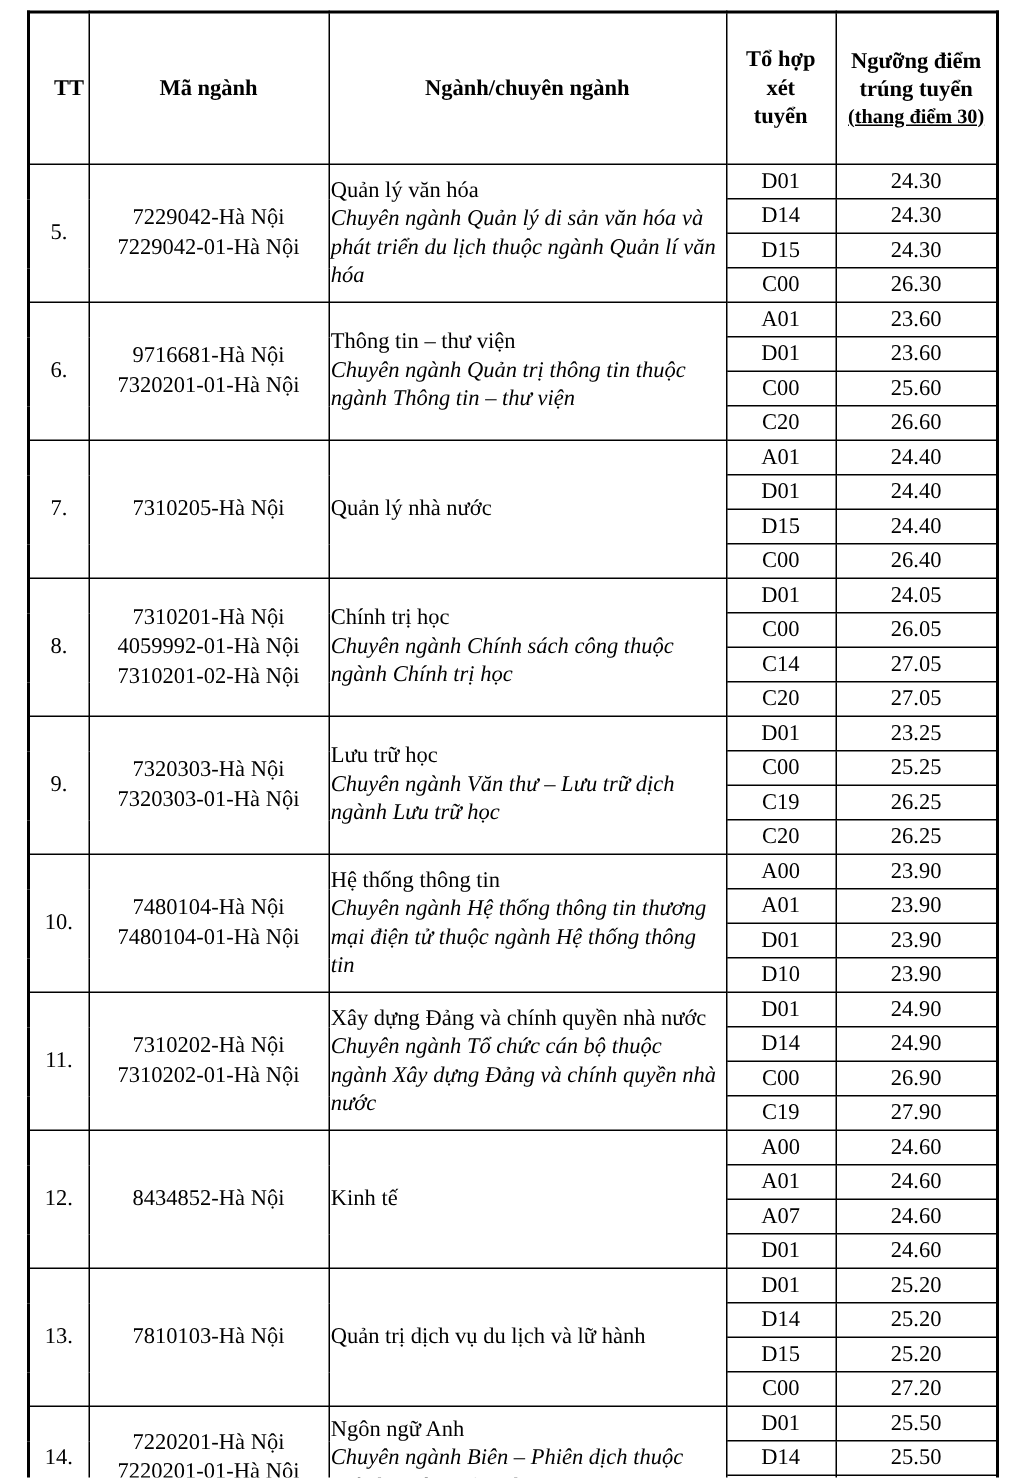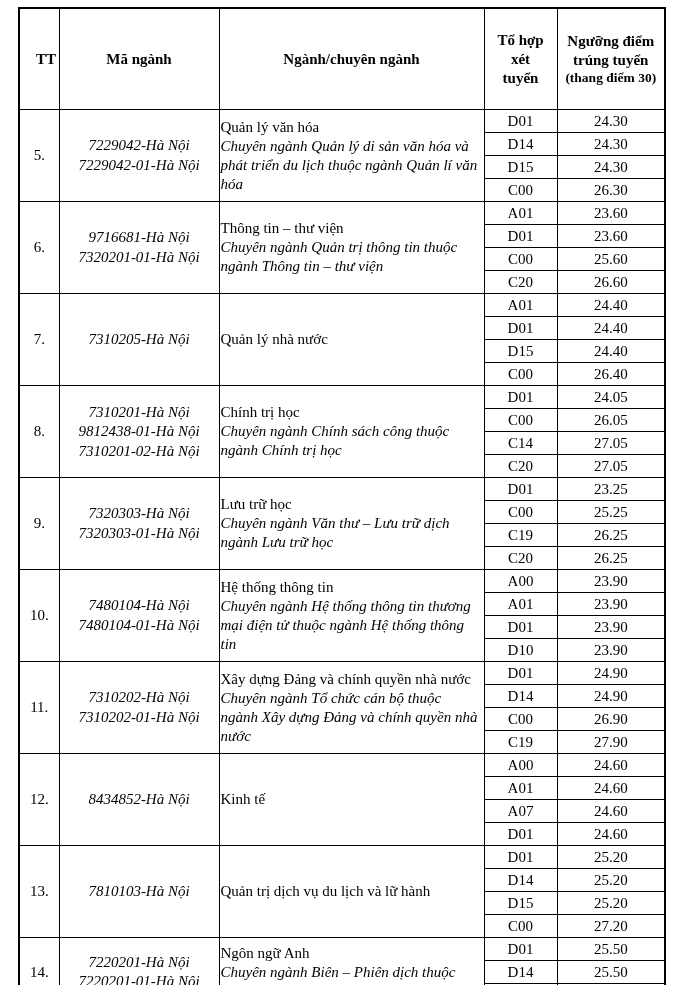--- a/index.html
+++ b/index.html
@@ -27,32 +27,31 @@
   }
   thead th {
     font-weight: 700;
     text-align: center;
     vertical-align: middle;
     padding: 5px 16px;
     line-height: 1.25;
   }
   th.col-combo { padding: 5px 10px; }
   th.col-score { padding: 23px 1px; }
-  .score-note { font-size: 13.5px; }
+  .score-note { font-size: 13.5px; text-decoration: underline; }
   td.tt {
     text-align: center;
     vertical-align: middle;
     padding: 2px;
   }
   td.code {
     text-align: center;
     vertical-align: middle;
     padding: 2px;
     line-height: 1.3;
-    font-style: italic;
   }
   td.major {
     text-align: left;
     vertical-align: middle;
     padding: 3px 5px 3px 1px;
     line-height: 1.27;
   }
   .spec { font-style: italic; font-family: Liberation Serif, serif; }
   td.combo, td.score {
     text-align: center;
@@ -156,21 +155,21 @@
           <td class="score">24.40</td>
         </tr>
         <tr>
           <td class="combo">C00</td>
           <td class="score">26.40</td>
         </tr>
         <tr>
           <td class="tt" rowspan="4">8.</td>
           <td class="code" rowspan="4">
             <div>7310201-Hà Nội</div>
-            <div>9812438-01-Hà Nội</div>
+            <div>4059992-01-Hà Nội</div>
             <div>7310201-02-Hà Nội</div>
           </td>
           <td class="major" rowspan="4">
             <div>Chính trị học</div>
             <div class="spec">Chuyên ngành Chính sách công thuộc ngành Chính trị học</div>
           </td>
           <td class="combo">D01</td>
           <td class="score">24.05</td>
         </tr>
         <tr>

